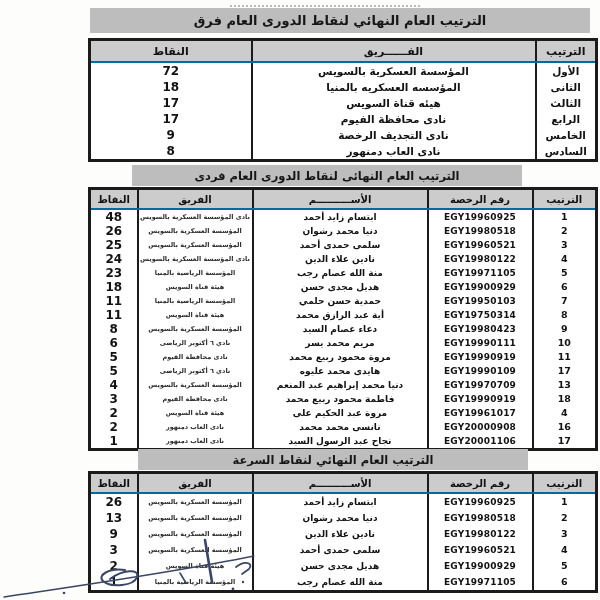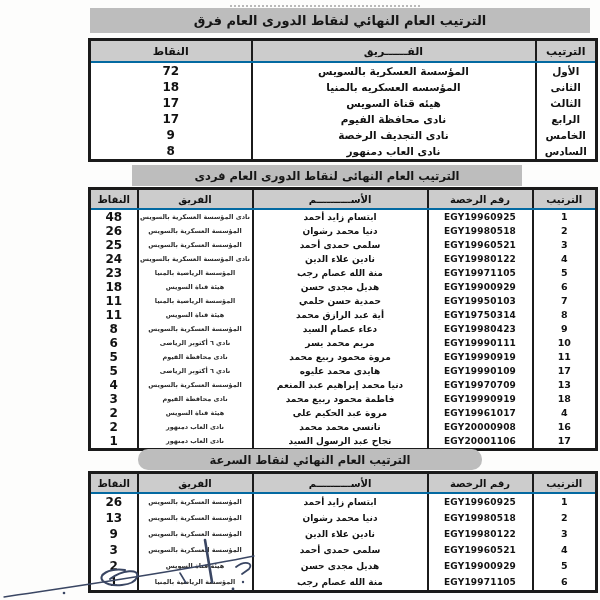--- a/index.html
+++ b/index.html
@@ -18,21 +18,21 @@
     border-bottom:2px dotted #8f8f8f; opacity:.6;
   }
   
   .title-bar {
     position:absolute; background:#bdbdbd; color:#161616;
     font-weight:bold; display:flex; align-items:center; justify-content:center;
     direction:rtl; letter-spacing:0;
   }
   #t1-title { left:90px;  top:8px;   width:500px; height:25px; font-size:13px; }
   #t2-title { left:132px; top:165px; width:390px; height:21px; font-size:11.5px; }
-  #t3-title { left:138px; top:449px; width:344px; height:21px; font-size:11.5px;border-radius:10px; }
+  #t3-title { left:138px; top:449px; width:390px; height:21px; font-size:11.5px; }
 
   table {
     position:absolute; border-collapse:collapse; table-layout:fixed;
     direction:rtl; border:3px solid #1b1b1b; background:#fff;
   }
   th,td {
     border-left:2px solid #1b1b1b; border-right:2px solid #1b1b1b;
     padding:0; font-weight:bold; color:#121212; text-align:center;
     overflow:hidden; white-space:nowrap;
   }

